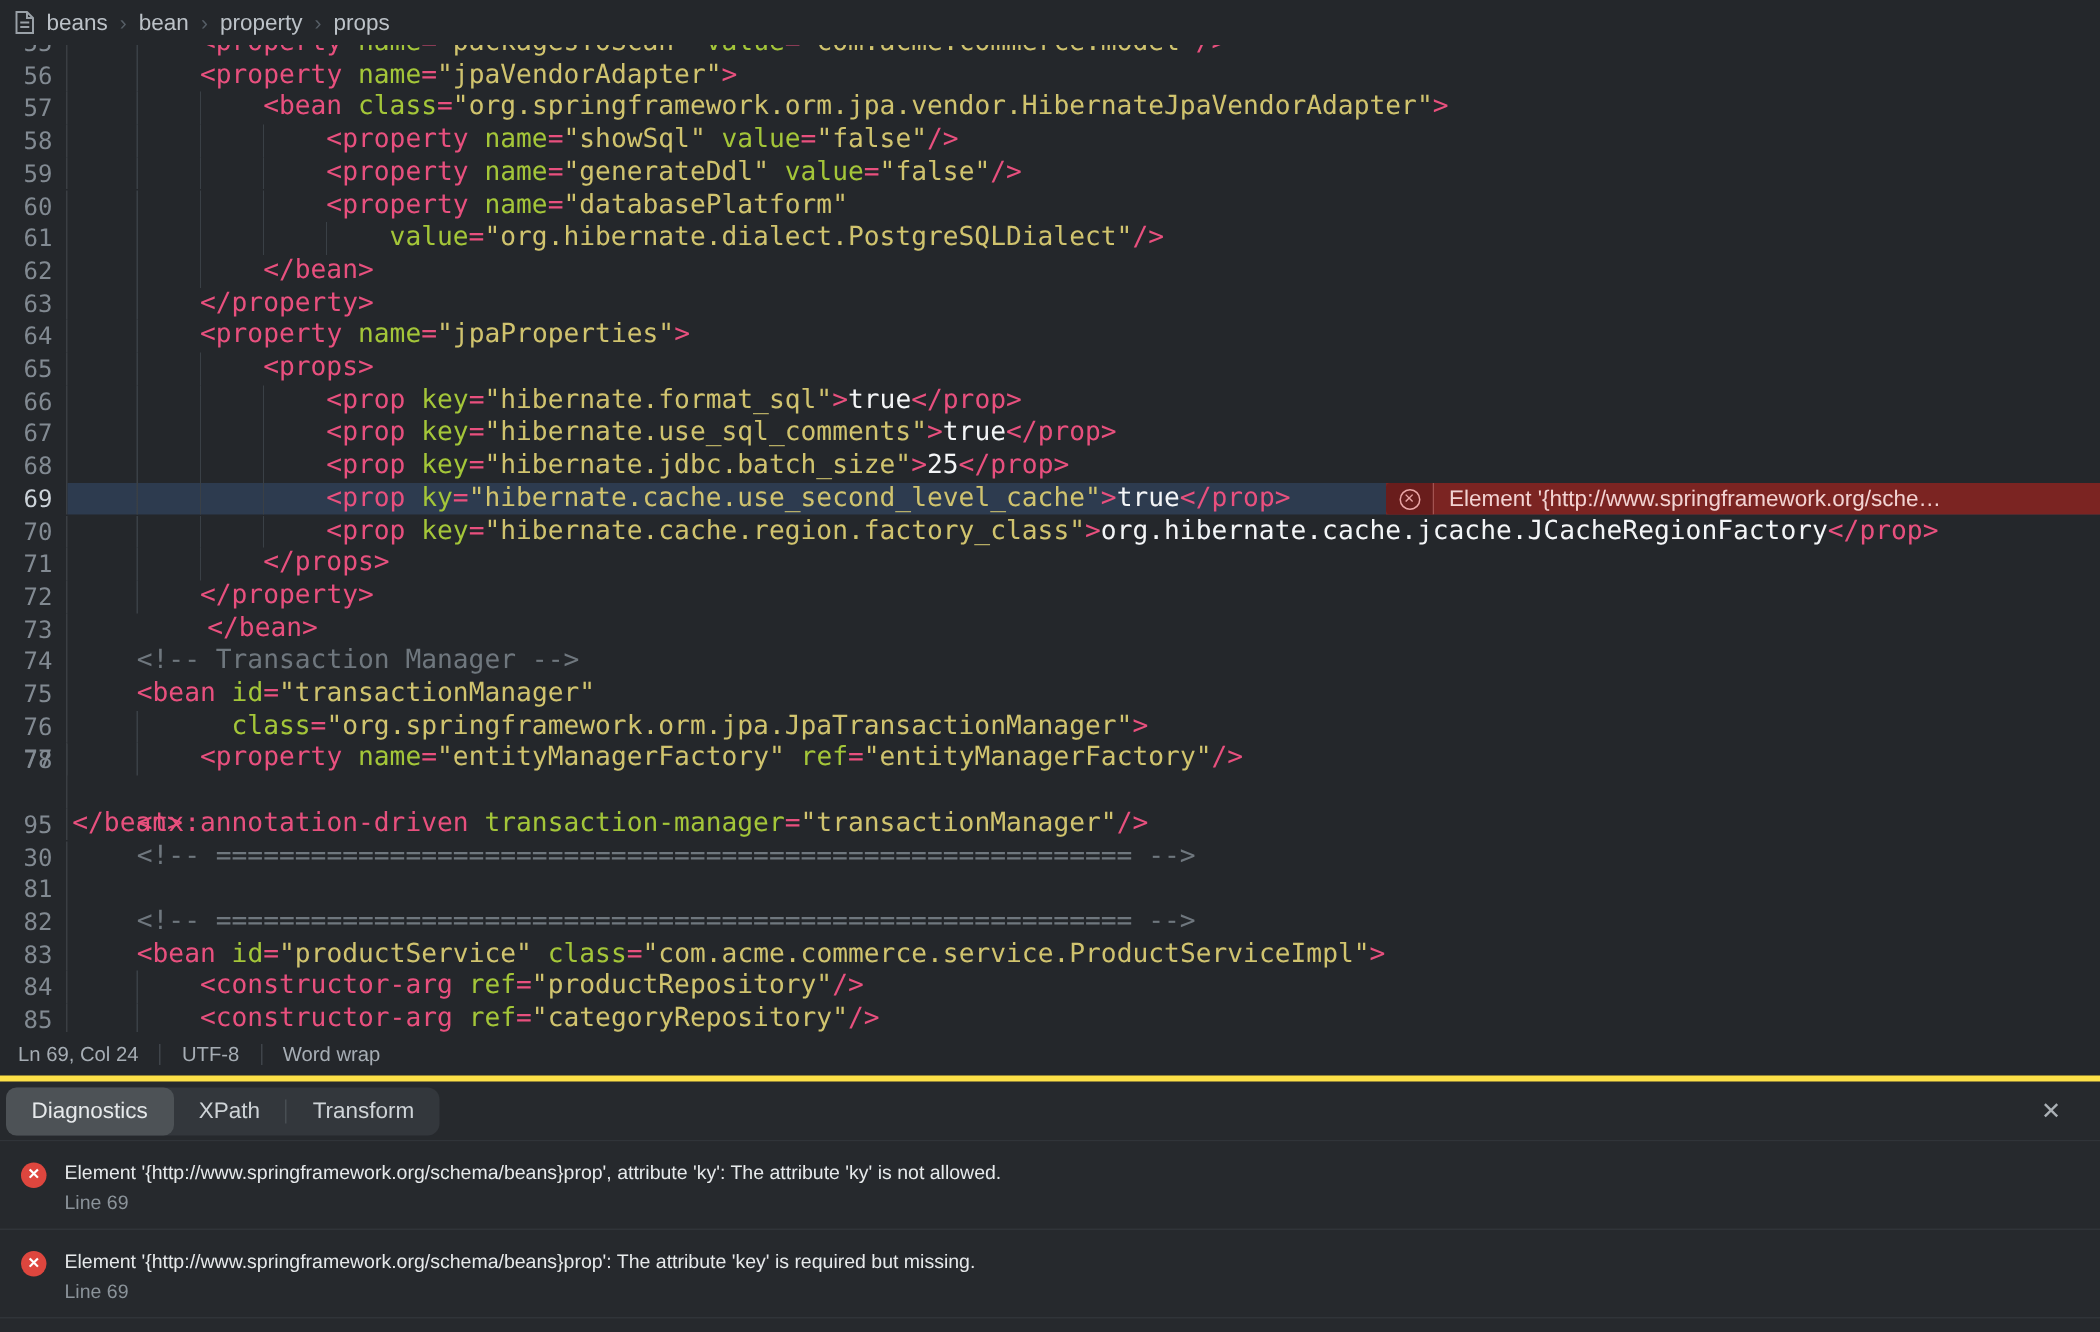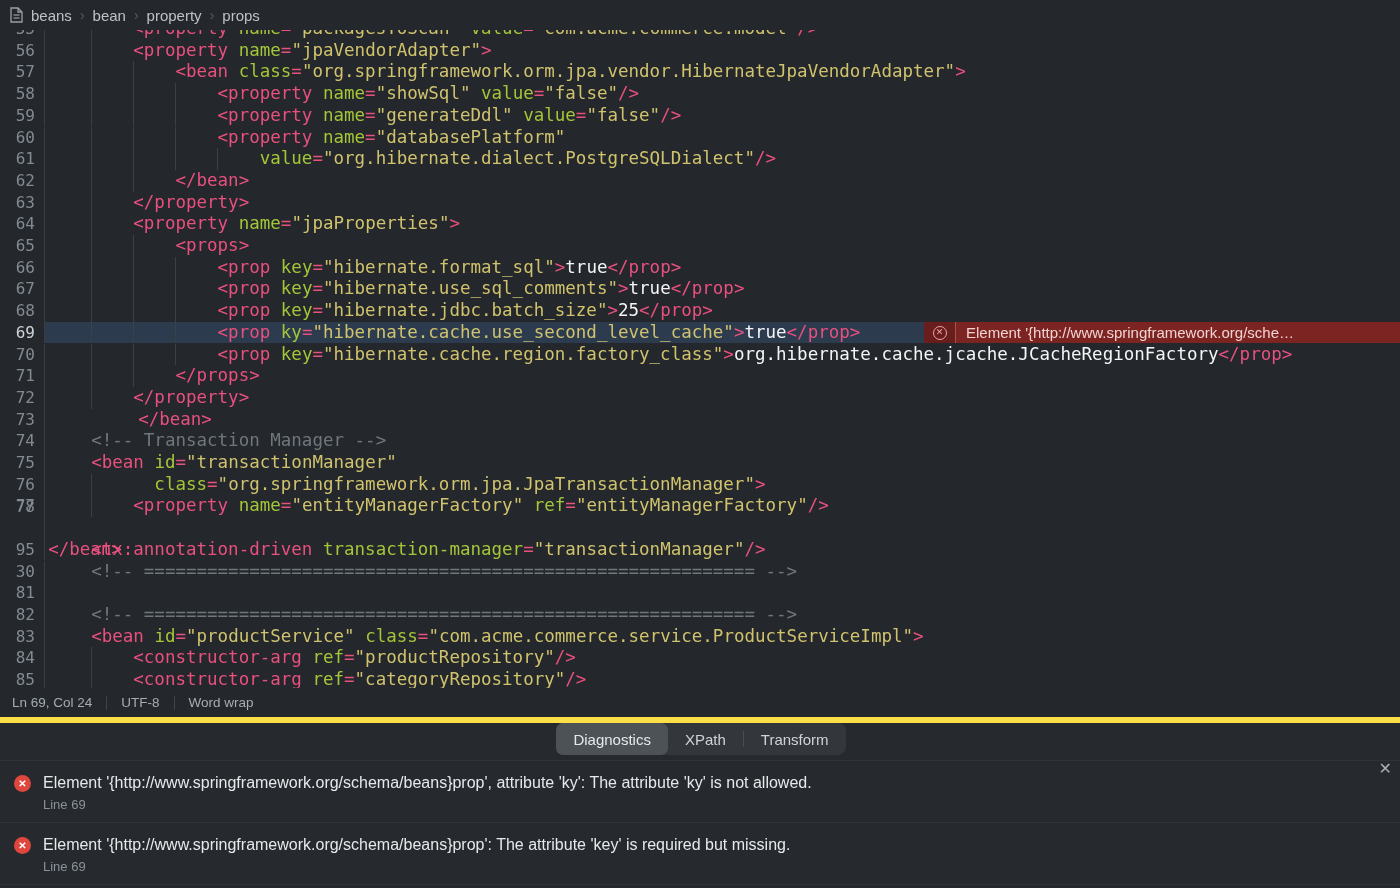--- a/index.html
+++ b/index.html
@@ -74,22 +74,22 @@
   .statusbar {
     height:29px; display:flex; align-items:center; gap:14px;
     padding-left:12px; font-size:13.5px; color:#a6adb4; background:var(--bg);
   }
   .statusbar .st-item { cursor:pointer; }
   .statusbar .divider { width:1px; height:14px; background:#3f444a; }
 
   
   .panel-header {
     height:44px; background:var(--panel-bg);
-    border-top:6px solid #fde047; border-bottom:1px solid #303439;
-    display:flex; align-items:center; padding:0 2px 0 4px;flex-direction:column;
+    border-top:4px solid #fde047; border-bottom:1px solid #303439;
+    display:flex; align-items:center; padding:0 20px 0 4px;
   }
   .tab-group {
     display:flex; align-items:center; background:var(--tab-group-bg);
     border-radius:8px; height:32px;
   }
   .tab {
     padding:0 17px; height:32px; display:flex; align-items:center;
     font-size:15px; color:#ced3d7; cursor:pointer; position:relative;
   }
   .tab.active {
@@ -104,21 +104,21 @@
   .diag-row {
     display:flex; gap:12px; padding:13px 14px 10px 14px; cursor:pointer;
     border-bottom:1px solid #303439;
   }
   .diag-icon {
     width:17px; height:17px; flex:0 0 17px; margin-top:1px;
     background:var(--error-red); border-radius:50%;
     display:flex; align-items:center; justify-content:center;
     color:#fff; font-size:10px; font-weight:bold; line-height:1;
   }
-  .diag-msg { font-size:16px; color:var(--panel-text); }
+  .diag-msg { font-size:13px; color:var(--panel-text); }
   .diag-line { font-size:13px; color:var(--muted); margin-top:5px; }
 </style>
 </head>
 <body>
 
 <div class="breadcrumb">
   <span class="file-icon">
     <svg width="13" height="16" viewBox="0 0 13 16">
       <path d="M1 1 h7 l4 4 v10 h-11 z" fill="none" stroke="#9aa1a8" stroke-width="1.3"></path>
       <path d="M8 1 v4 h4" fill="none" stroke="#9aa1a8" stroke-width="1.3"></path>

